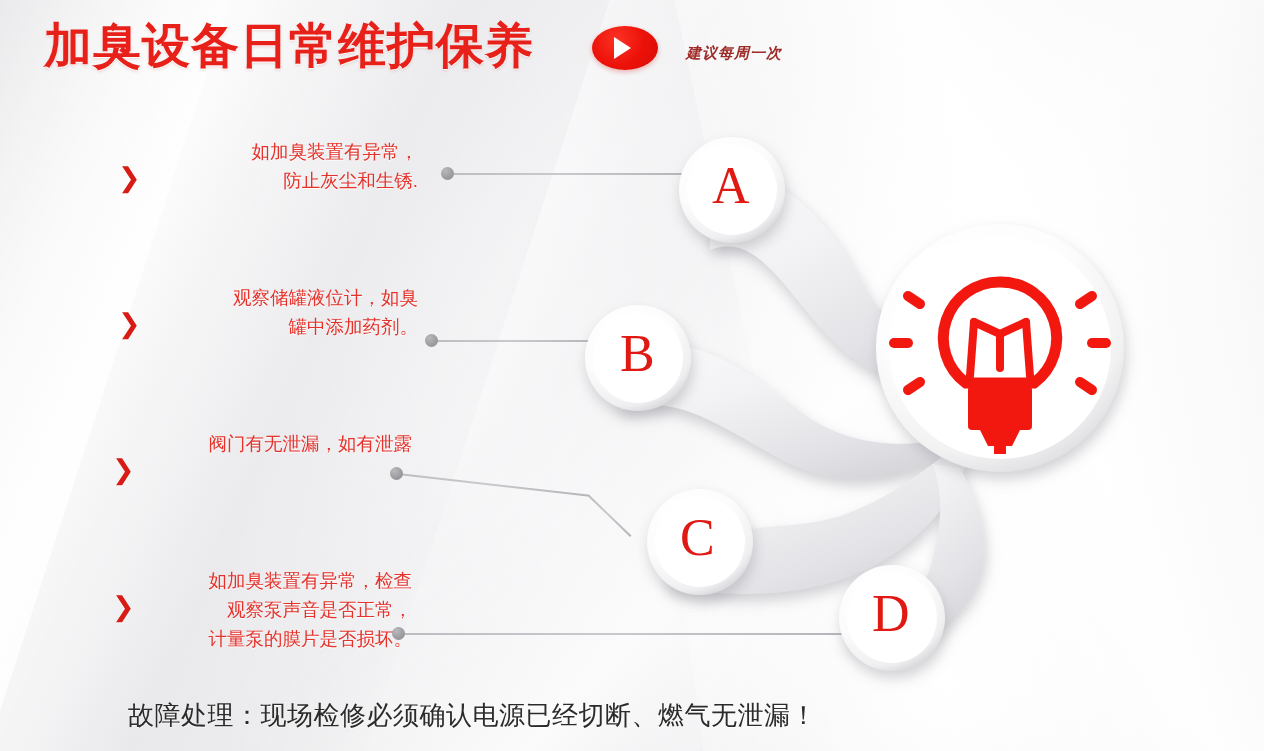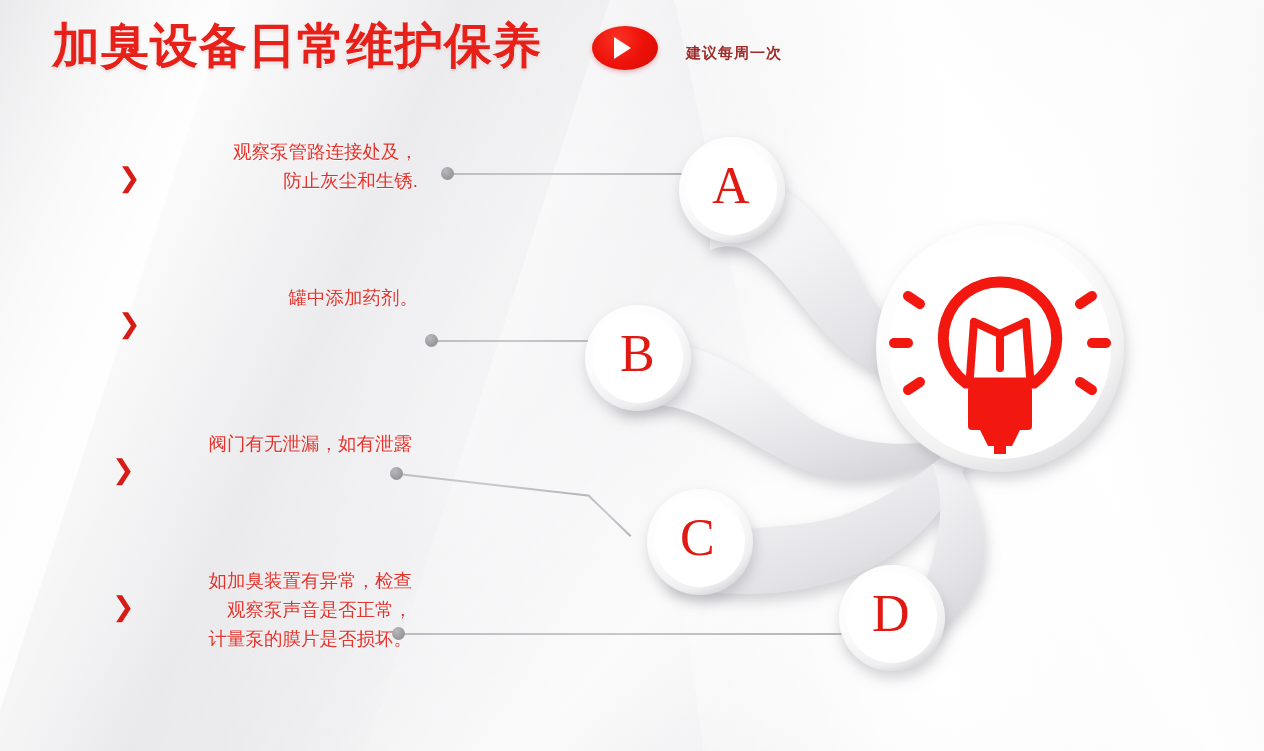--- a/index.html
+++ b/index.html
@@ -31,21 +31,21 @@
   .s3{right:-200px;top:-140px;width:700px;height:1050px;
       background:linear-gradient(80deg,rgba(255,255,255,0) 0%,rgba(255,255,255,.95) 45%,rgba(236,236,239,.25) 100%);
       transform:rotate(-12deg);}
   .s4{right:-60px;bottom:-260px;width:620px;height:560px;
       background:radial-gradient(ellipse at 40% 40%,rgba(255,255,255,.95) 0%,rgba(255,255,255,0) 68%);
       transform:rotate(-8deg);}
 
   
   #header{position:absolute;left:0;top:0;width:100%;height:104px;}
   #main-title{
-    position:absolute;left:52px;top:14px;
+    position:absolute;left:44px;top:14px;
     font-size:48px;font-weight:bold;letter-spacing:1px;
     color:#e8201a;
     text-shadow:0 1px 0 rgba(255,255,255,.85), 0 2px 3px rgba(180,60,50,.18);
     white-space:nowrap;
   }
   #title-arrow-badge{
     position:absolute;left:592px;top:26px;width:66px;height:44px;
     border-radius:50%;
     background:radial-gradient(circle at 38% 30%,#fb3224 0%,#ec1109 52%,#d50d06 100%);
     box-shadow:0 2px 5px rgba(200,20,10,.3);
@@ -53,20 +53,21 @@
   #title-arrow-badge .chev{
     position:absolute;left:22px;top:11px;width:0;height:0;
     border-top:11px solid transparent;
     border-bottom:11px solid transparent;
     border-left:17px solid #ffffff;
   }
   #subtitle-note{
     position:absolute;left:686px;top:44px;
     font-size:15px;font-weight:bold;color:#9e2b28;letter-spacing:1px;
     white-space:nowrap;
+    font-style:italic;
   }
 
   
   .desc{position:absolute;width:300px;}
   .desc .marker{
     position:absolute;left:0;top:28px;width:18px;height:26px;
     color:#d61c15;font-size:27px;font-weight:bold;line-height:26px;
     text-shadow:0 1px 1px rgba(255,255,255,.8);
   }
   .desc .lines{
@@ -130,28 +131,29 @@
     <div id="main-title">加臭设备日常维护保养</div>
     <div id="title-arrow-badge">
       <span class="chev"></span>
     </div>
     <div id="subtitle-note">建议每周一次</div>
   </div>
 
   <div class="desc" id="desc-a">
     <span class="marker">❯</span>
     <div class="lines">
-      <div>观察泵管路连接处及，</div>
+      <div>如加臭装置有异常，</div>
       <div>防止灰尘和生锈.</div>
     </div>
   </div>
 
   <div class="desc" id="desc-b">
     <span class="marker">❯</span>
     <div class="lines">
+      <div>观察储罐液位计，如臭</div>
       <div>罐中添加药剂。</div>
     </div>
   </div>
 
   <div class="desc" id="desc-c">
     <span class="marker">❯</span>
     <div class="lines">
       <div>阀门有无泄漏，如有泄露</div>
     </div>
   </div>
@@ -282,14 +284,15 @@
         <path d="M420,330 L460,330 L452,346 L446,346 L446,354 L434,354 L434,346 L428,346 Z"></path>
       </g>
     </svg>
 
     <span class="node-letter" style="left:152px;top:56px;font-size:52px;">A</span>
     <span class="node-letter" style="left:60px;top:224px;font-size:52px;">B</span>
     <span class="node-letter" style="left:120px;top:408px;font-size:52px;">C</span>
     <span class="node-letter" style="left:312px;top:484px;font-size:52px;">D</span>
   </div>
 
+  <div id="bottom-note">故障处理：现场检修必须确认电源已经切断、燃气无泄漏！</div>
 
 </div>
 
 </body></html>

